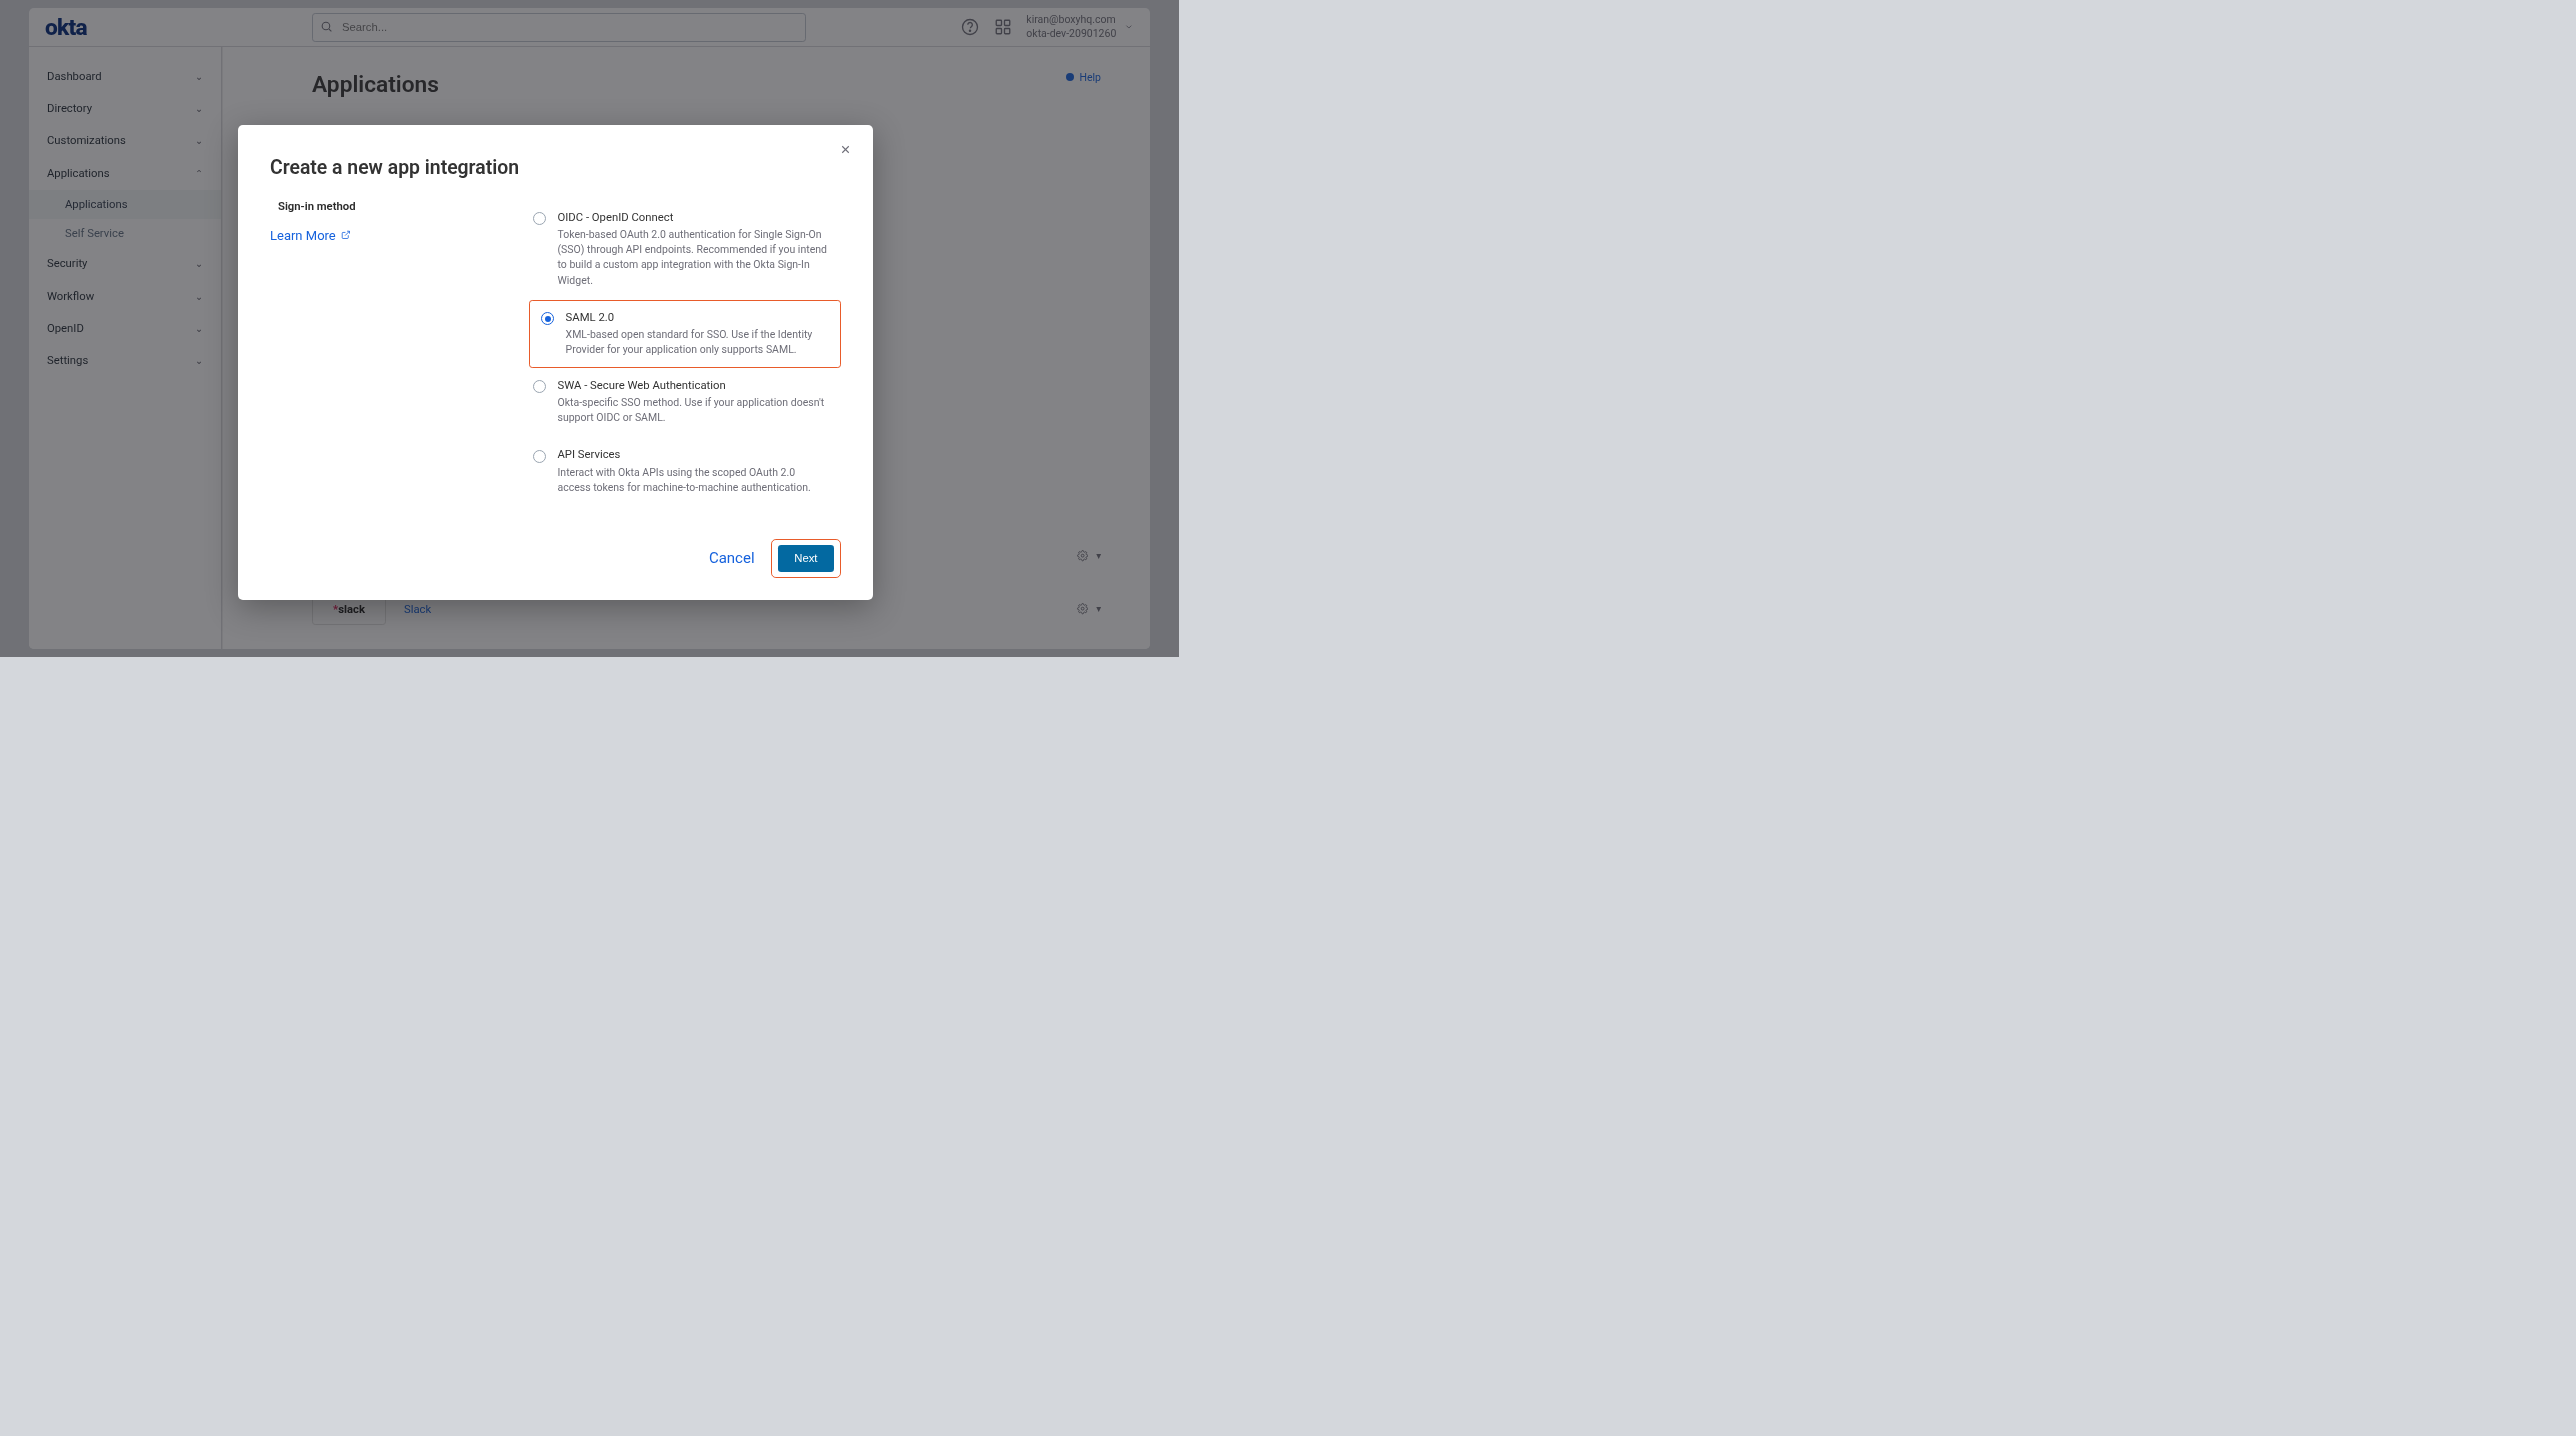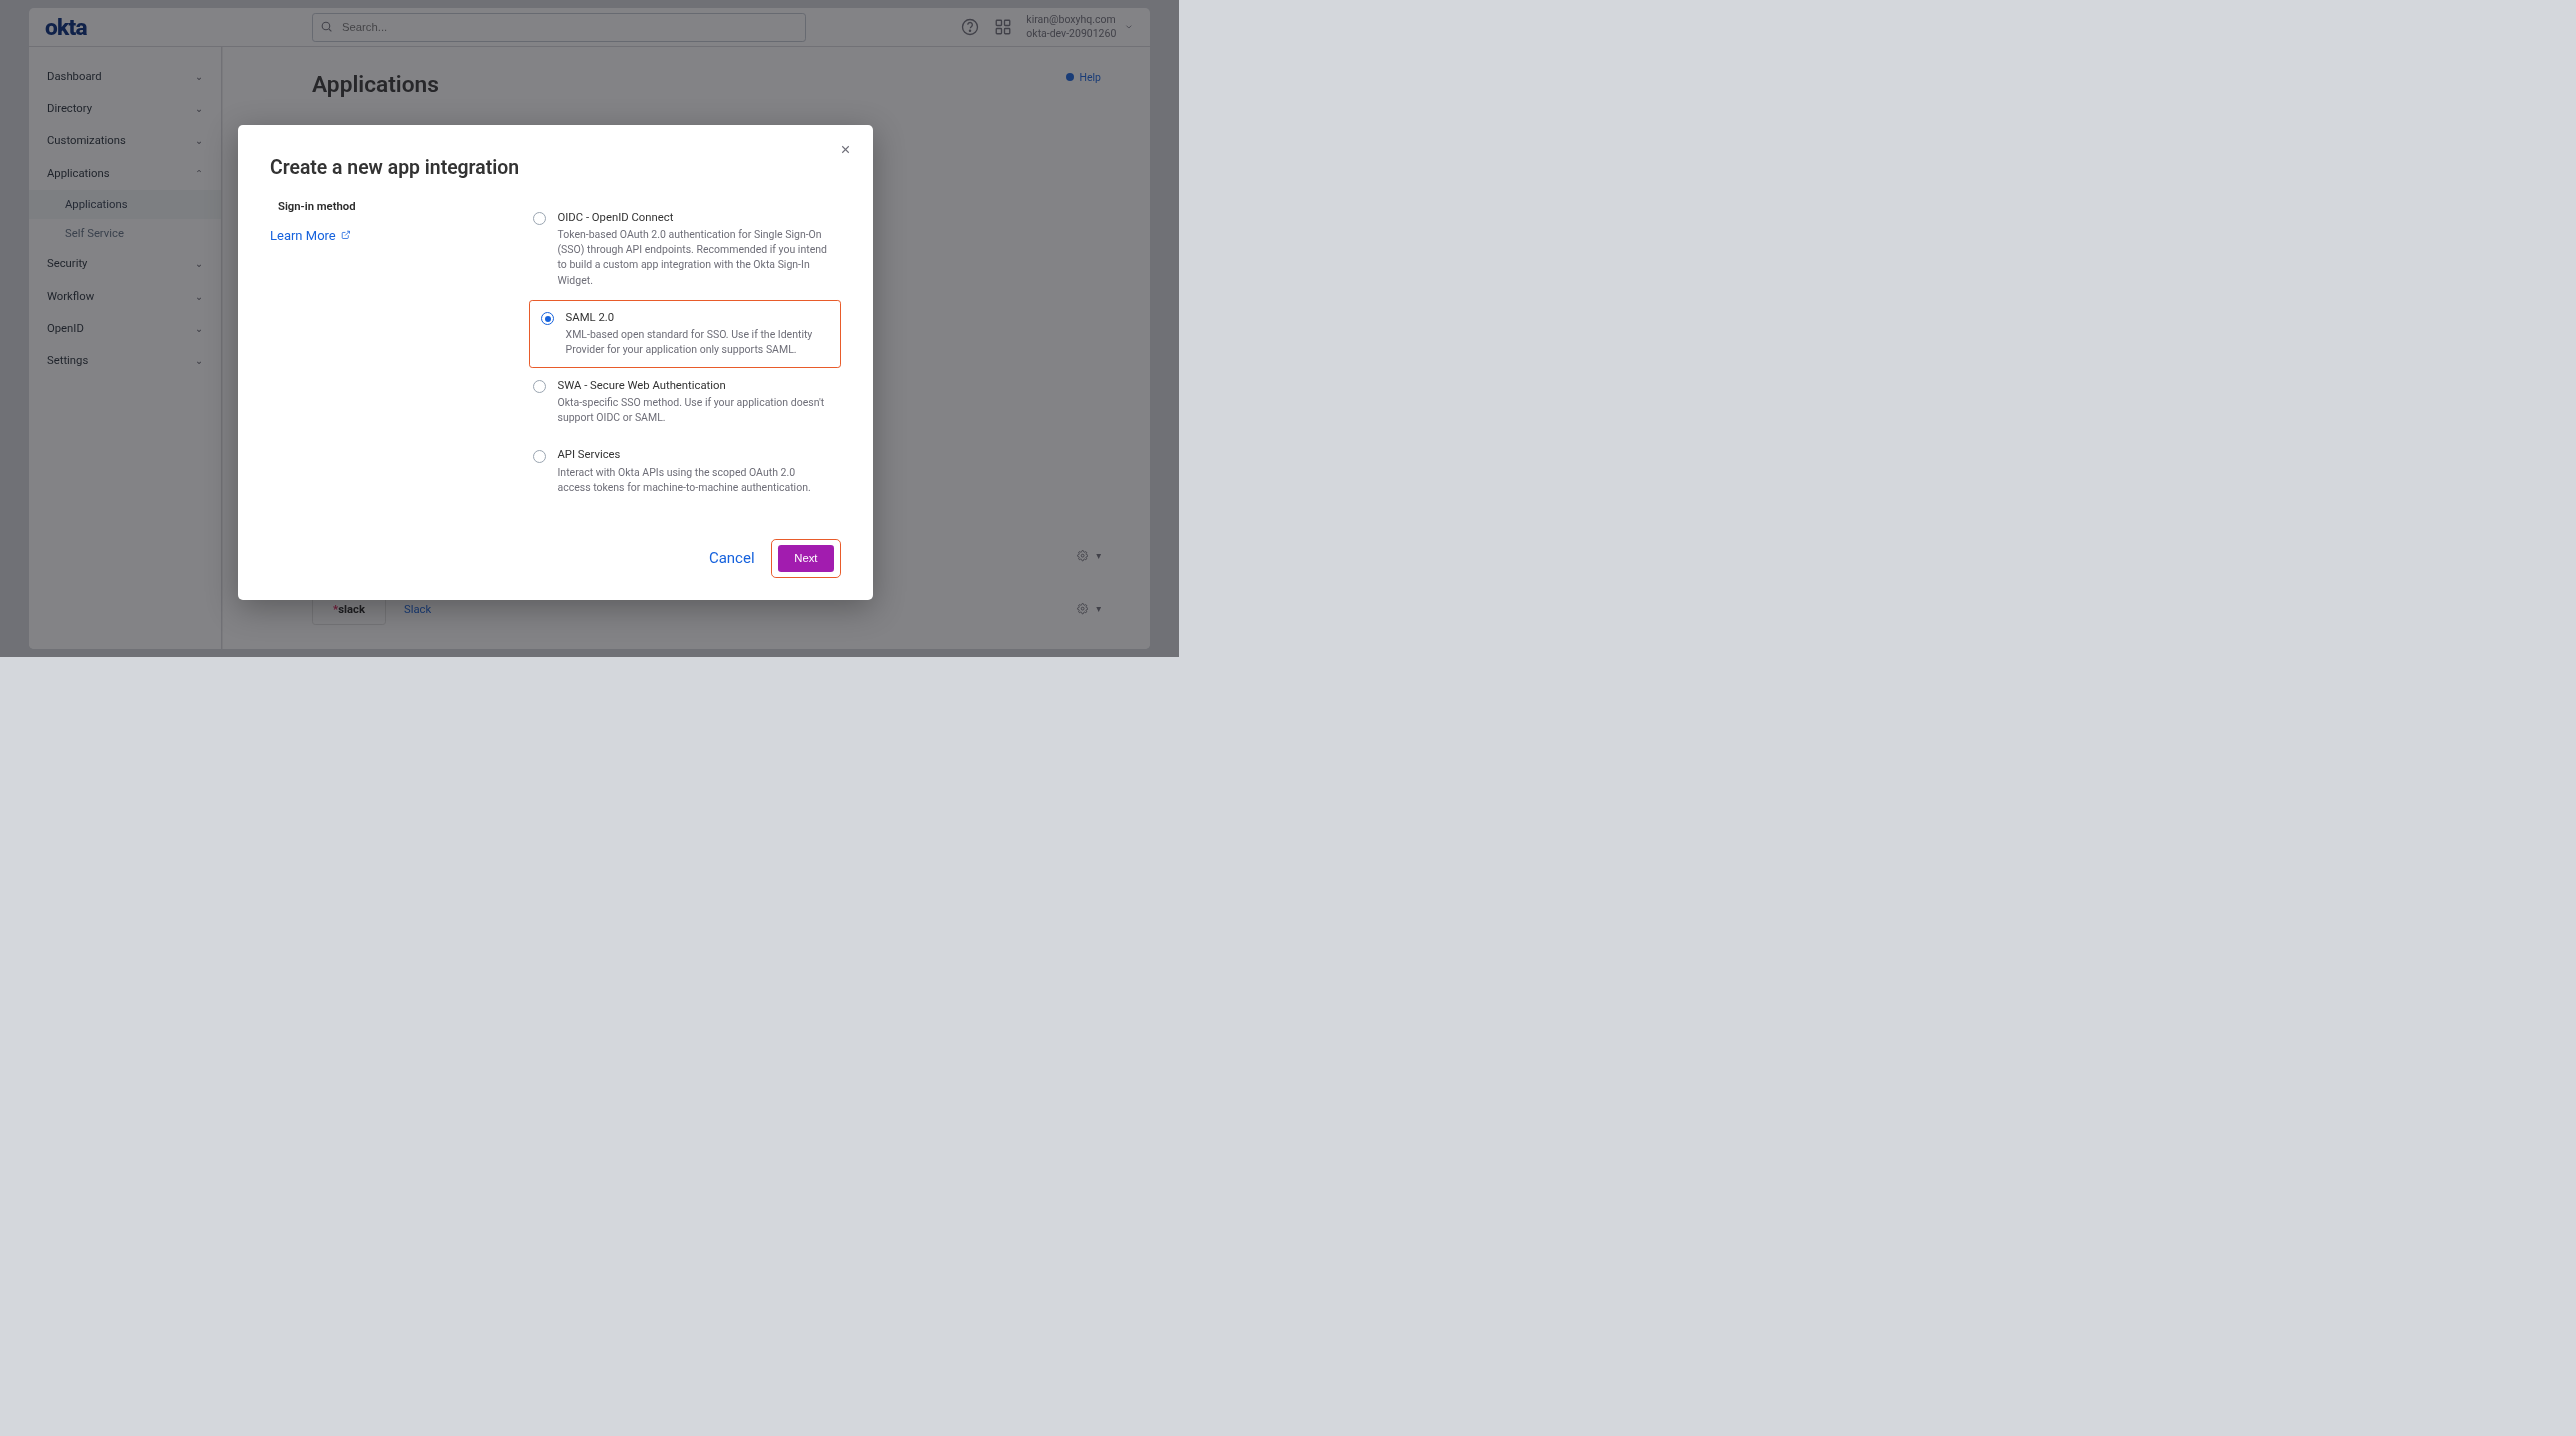--- a/index.html
+++ b/index.html
@@ -122,21 +122,21 @@
   content:""; position:absolute; inset:2.4px; background:#1662dd; border-radius:50%;
 }
 .opt-title { font-size:11.3px; color:#333; margin-bottom:3.2px; }
 .opt-desc { font-size:10.5px; color:#6e6e78; line-height:1.45; }
 .modal-footer {
   display:flex; justify-content:flex-end; gap:13px; margin-top:32px;
   align-items:center;
 }
 .btn-cancel { color:#1662dd; font-size:15px; cursor:pointer; padding:6.5px 3.2px; }
 .btn-next {
-  background:#a21caf; color:#fff; border:none; border-radius:3.2px;
+  background:#0369a1; color:#fff; border:none; border-radius:3.2px;
   padding:7.3px 16px; font-size:11.3px; cursor:pointer;
 }
 .next-highlight {
   border:1.2px solid #e85b2a; border-radius:4.9px; padding:4.9px 6.5px;
   display:inline-flex;
 }
 svg { display:block; }
 </style>
 </head>
 <body>

